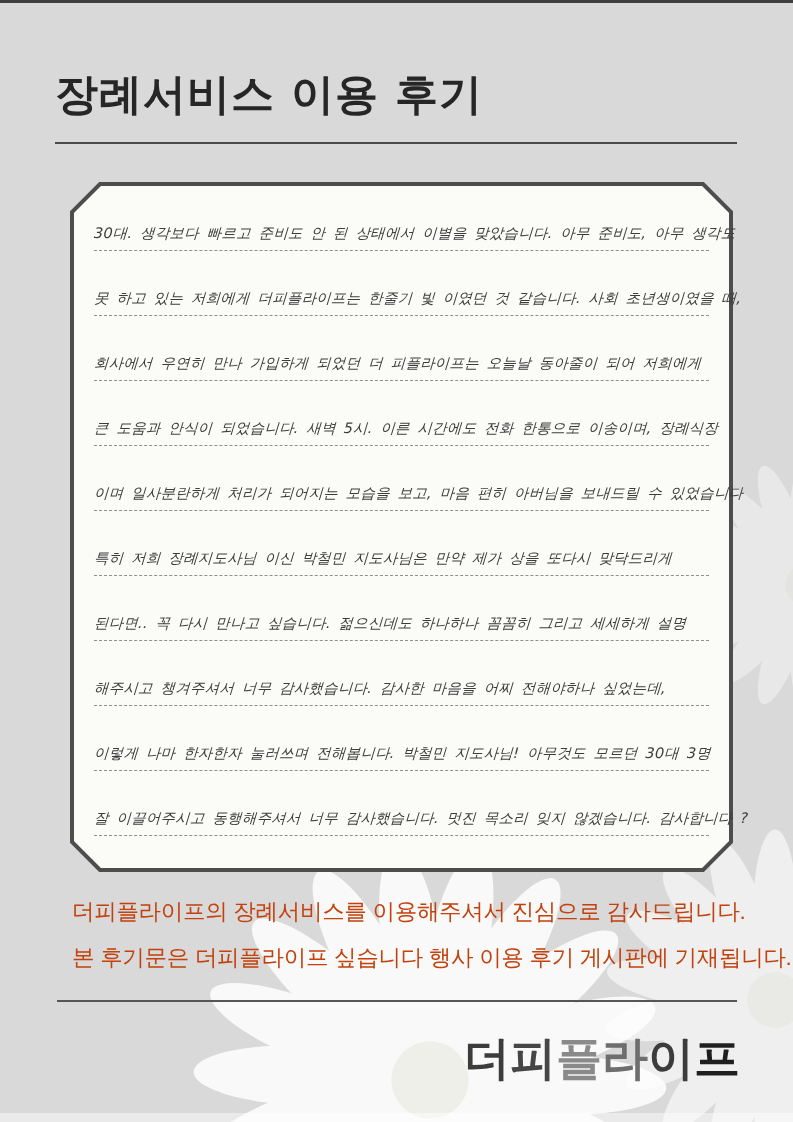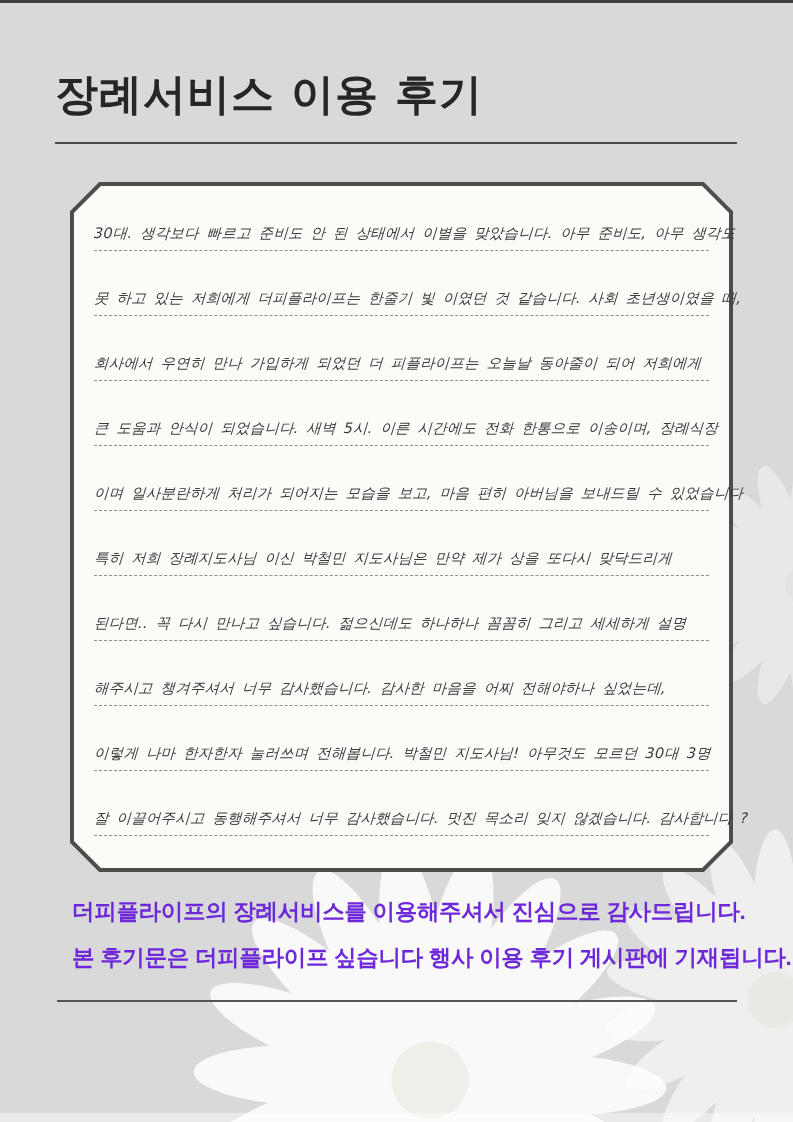--- a/index.html
+++ b/index.html
@@ -39,21 +39,21 @@
   .handwritten-text {
     font-family: "DejaVu Sans", sans-serif;
     font-style: italic;
     font-size: 14.5px; color: #3c3c3c;
     letter-spacing: 0.2px; word-spacing: 3px;
     white-space: nowrap;
     transform: skewX(-3deg);
   }
   .footer-note { position: absolute; left: 72px; top: 889px; }
   .footer-note p {
-    font-size: 22.5px; font-weight: 700; color: #6d28d9;
+    font-size: 22.5px; font-weight: 400; color: #c2410c;
     line-height: 46px; letter-spacing: -0.3px;
   }
   .footer-divider {
     position: absolute; left: 57px; top: 1000px;
     width: 680px; height: 2px; background: #565656;
   }
   .brand-logo {
     position: absolute; right: 53px; top: 1028px;
     font-family: "DejaVu Sans", sans-serif;
     font-size: 46px; font-weight: 800; letter-spacing: 0px;
@@ -141,15 +141,18 @@
     </div>
   </div>
 
   <div class="footer-note">
     <p>더피플라이프의 장례서비스를 이용해주셔서 진심으로 감사드립니다.</p>
     <p>본 후기문은 더피플라이프 싶습니다 행사 이용 후기 게시판에 기재됩니다.</p>
   </div>
 
   <div class="footer-divider"></div>
 
+  <div class="brand-logo">
+    <span style="color: rgb(60, 60, 60);">더</span><span style="color: rgb(70, 70, 70);">피</span><span style="color: rgb(138, 138, 138);">플</span><span style="color: rgb(110, 110, 110);">라</span><span style="color: rgb(60, 60, 60);">이</span><span style="color: rgb(31, 31, 31);">프</span>
+  </div>
 
   <div class="bottom-fade"></div>
 </div>
 
 </body></html>

